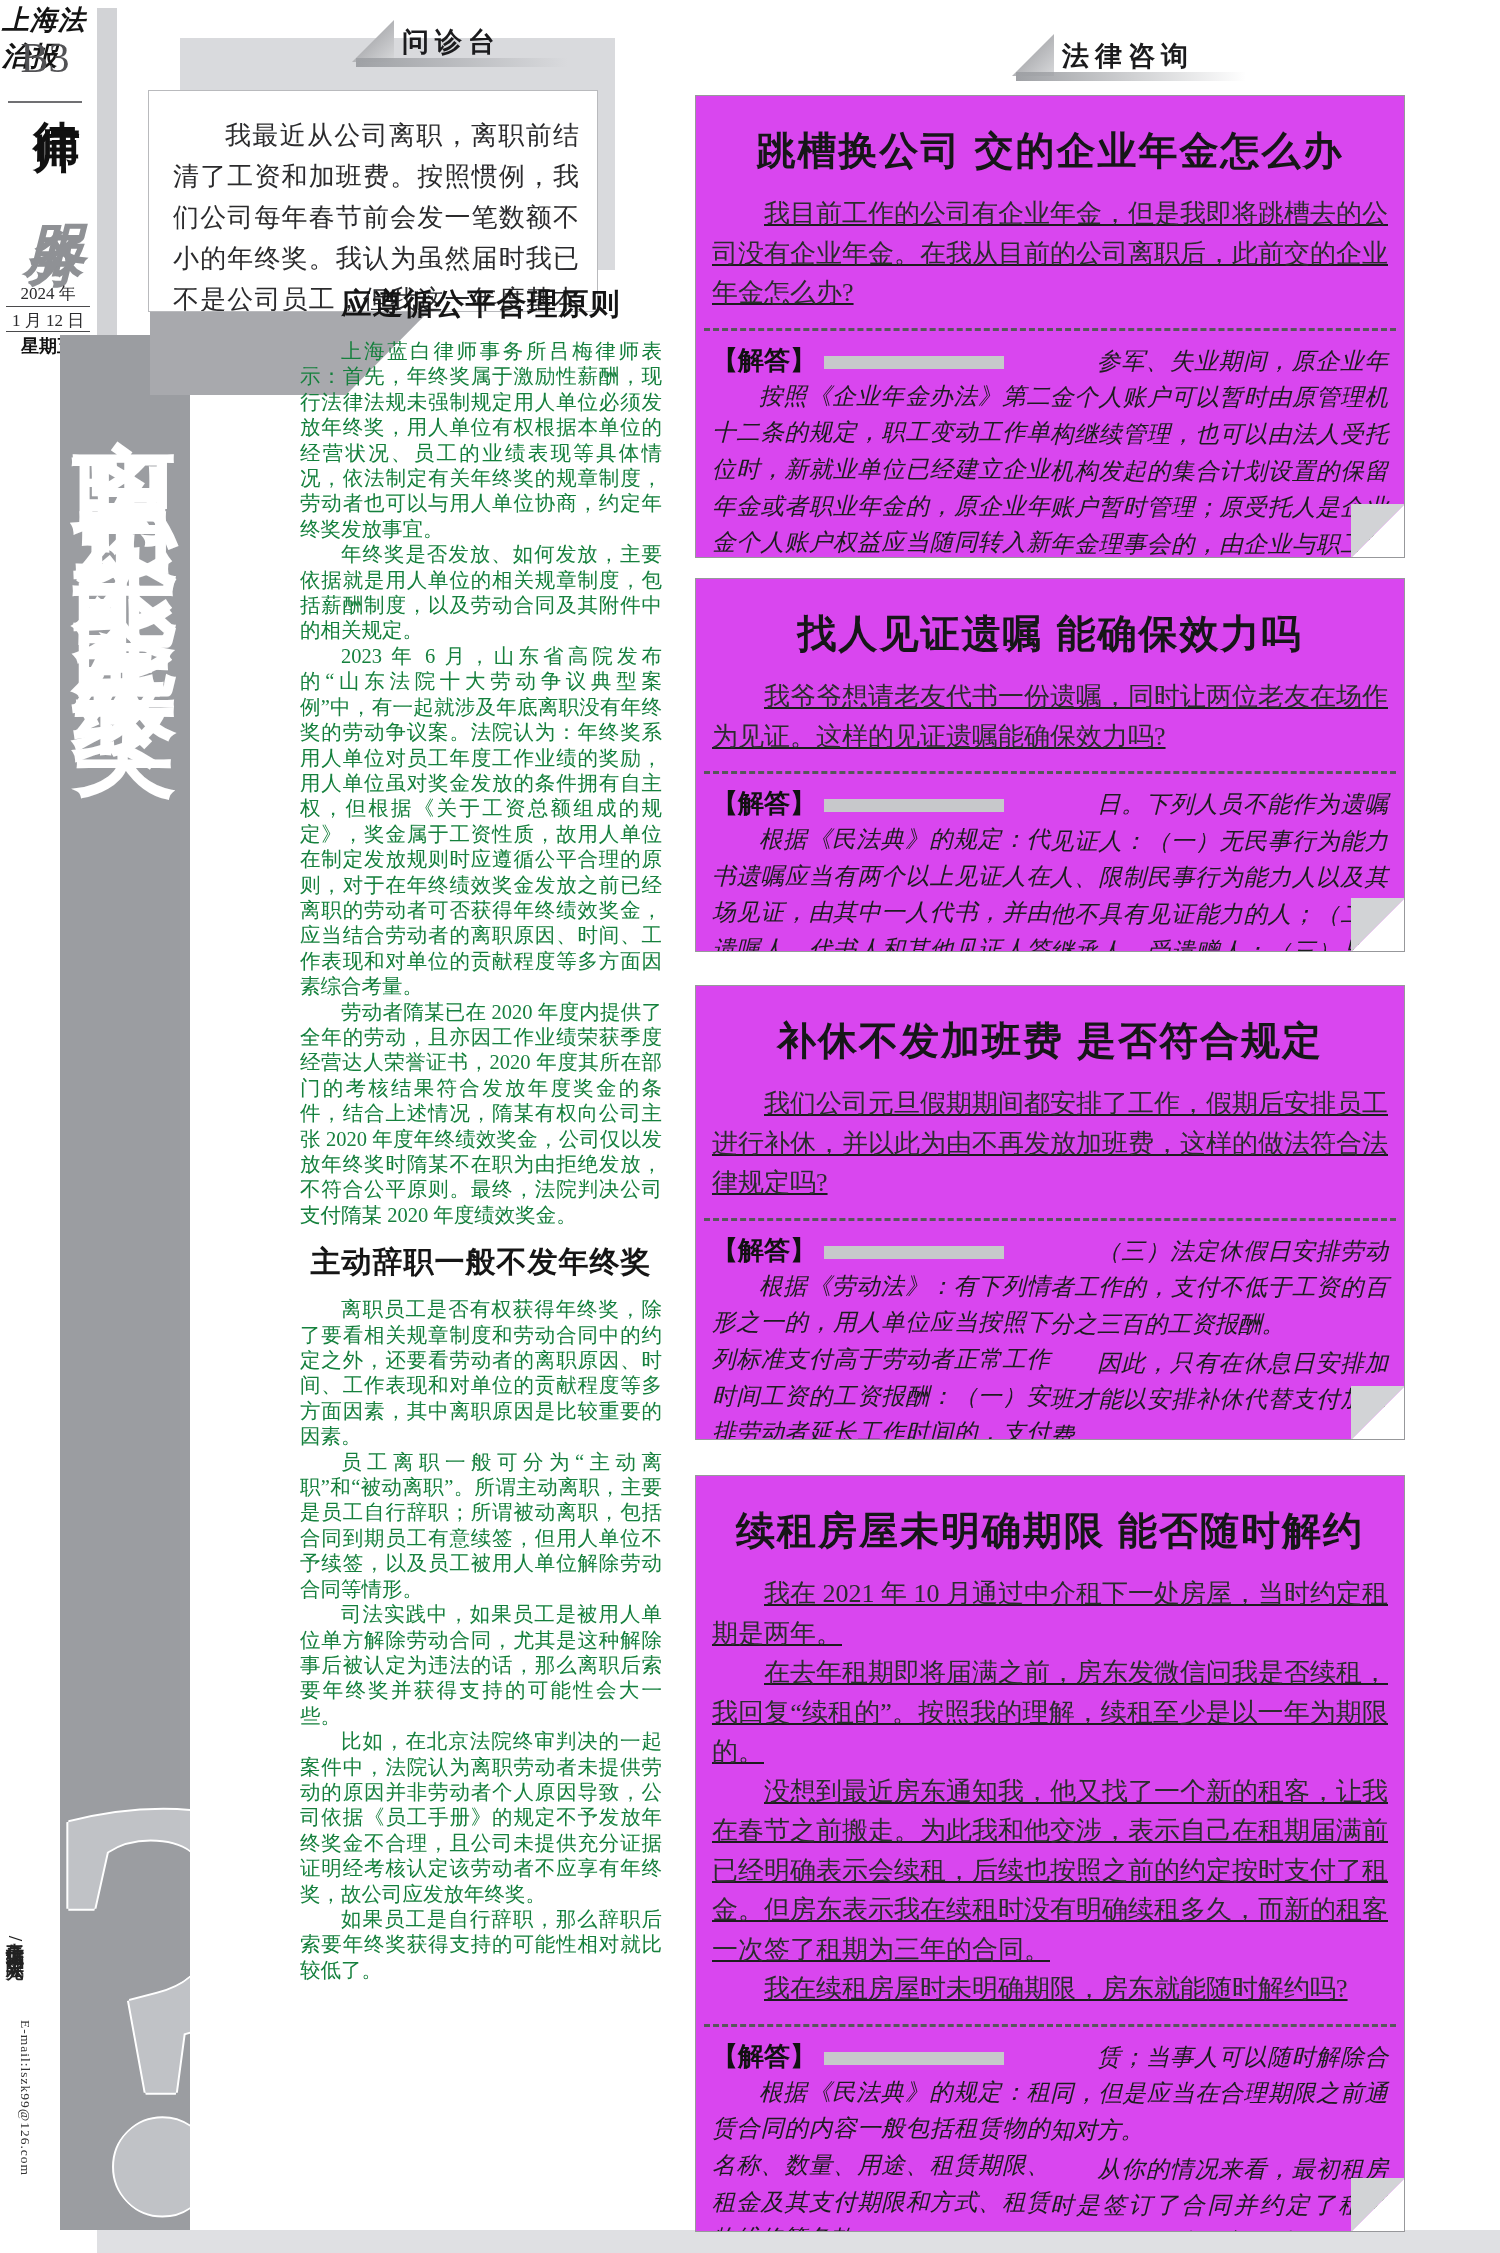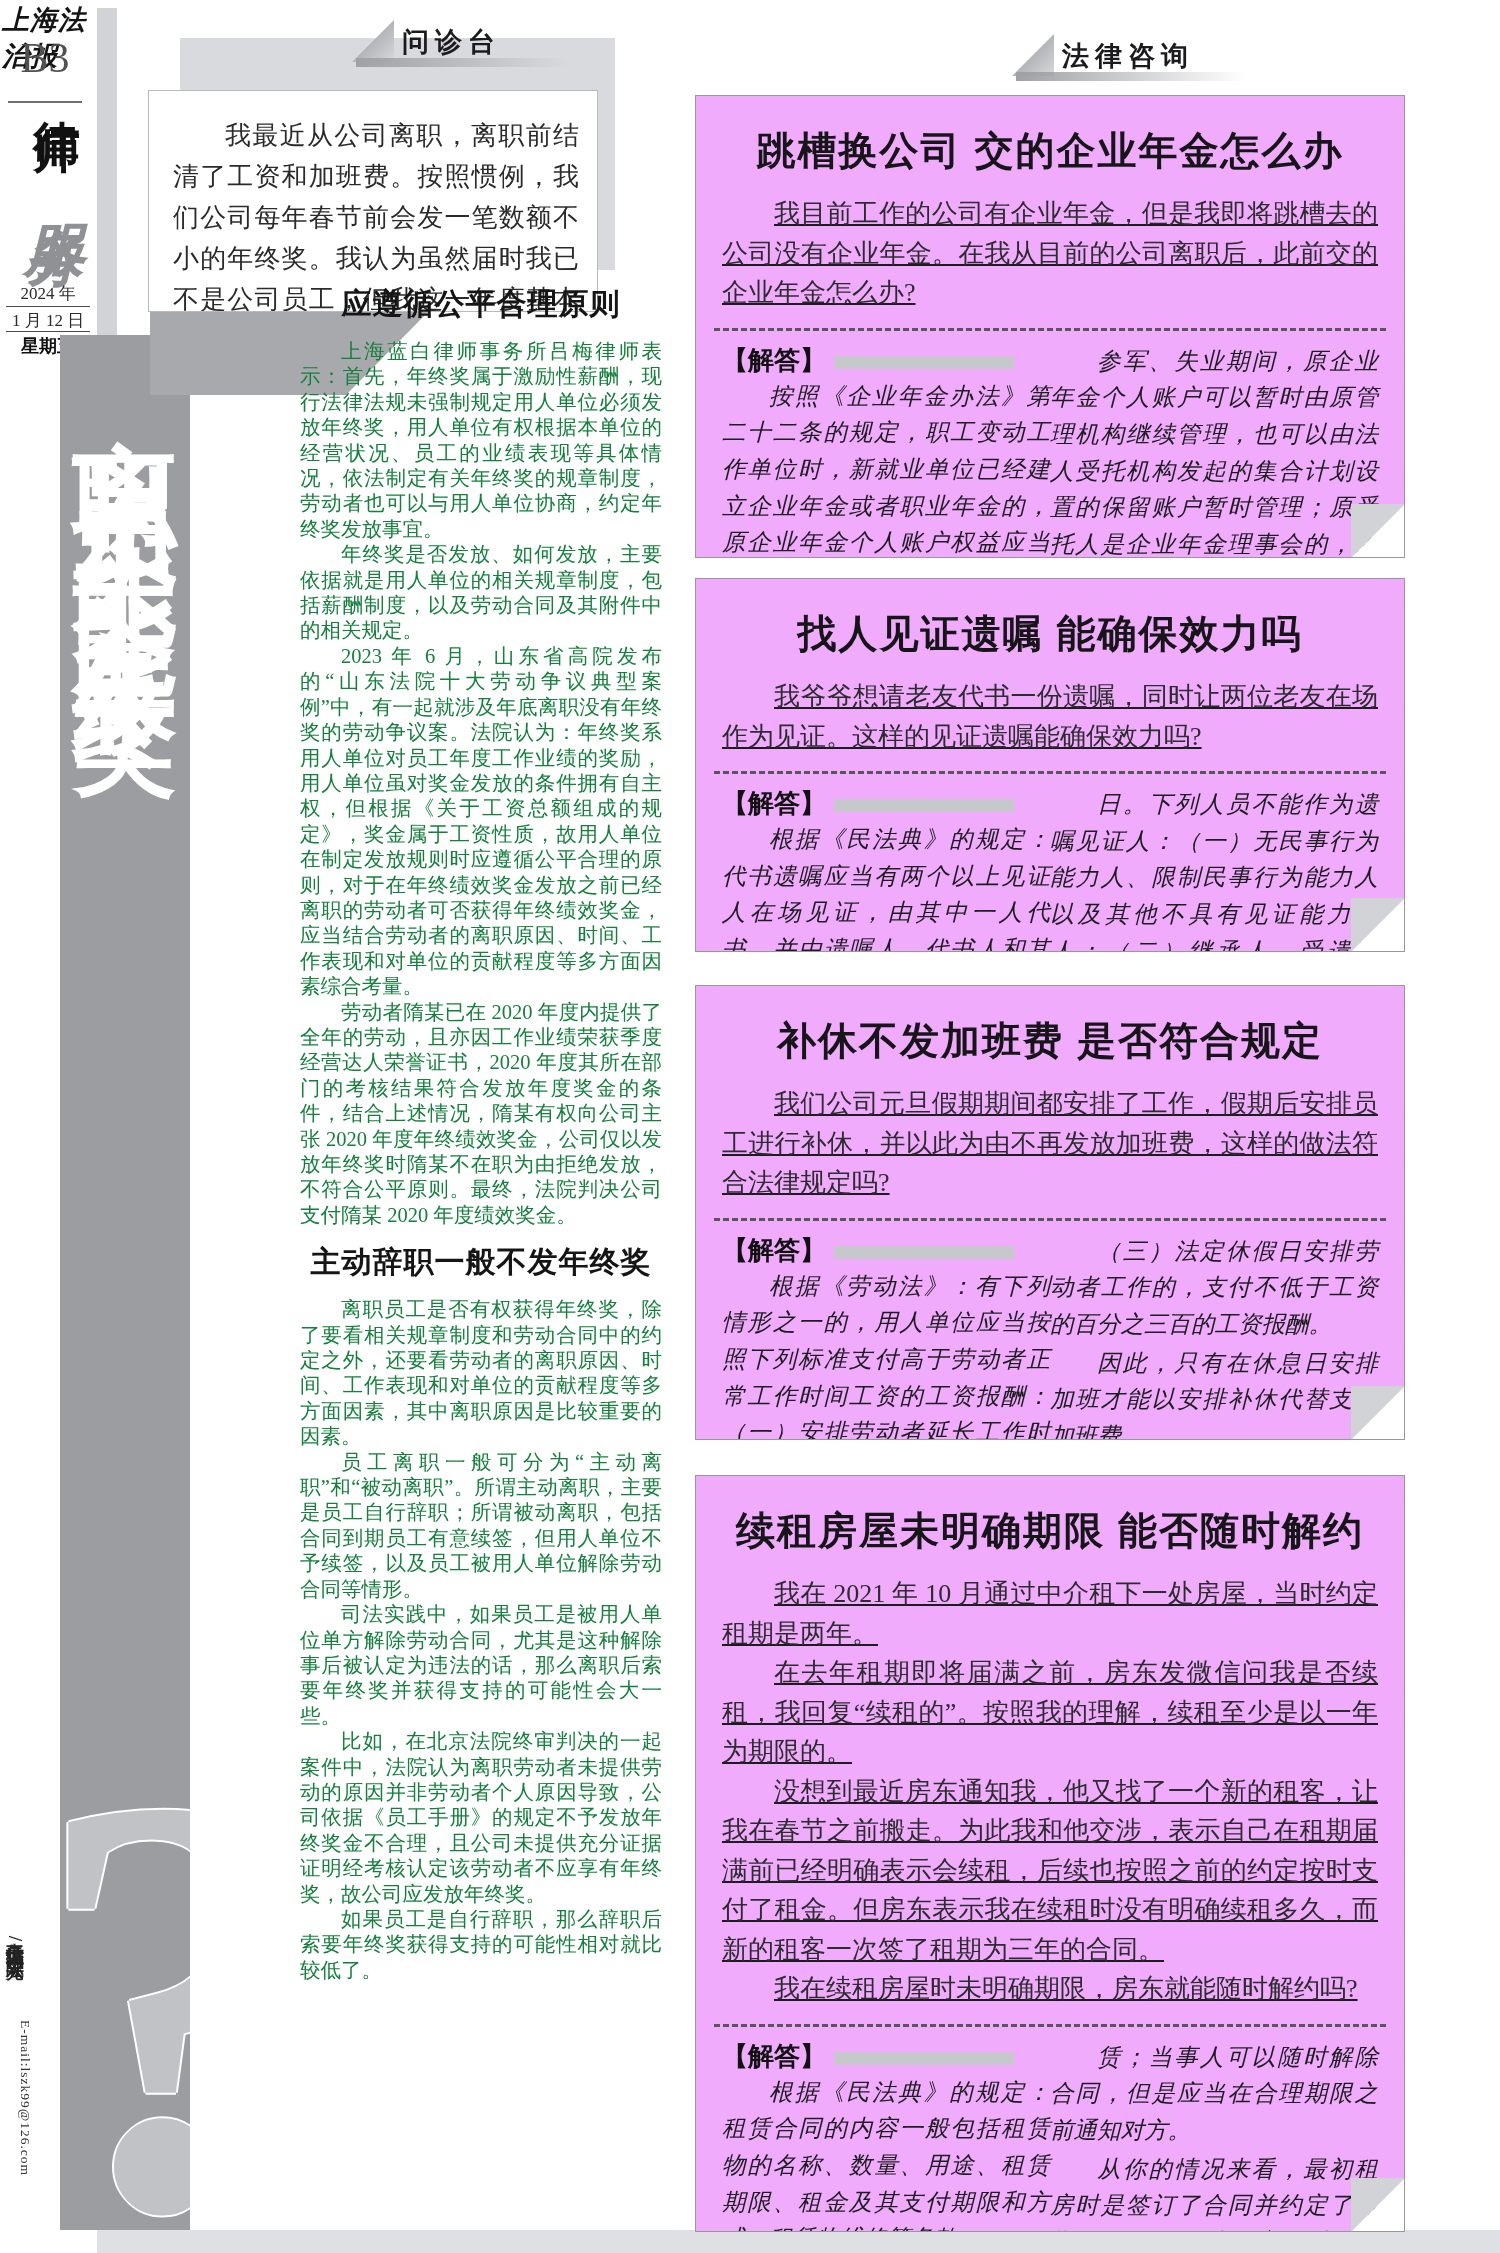--- a/index.html
+++ b/index.html
@@ -57,21 +57,21 @@
   #law-label{left:1062px;top:38px;}
   #law-bar{left:1016px;top:72px;width:230px;}
 
   
   .main-article{left:300px;top:270px;width:362px;height:1962px;overflow:hidden;}
   .main-article h2{margin:14px 0 14px;text-align:center;font-family:"Liberation Sans",sans-serif;
         font-size:30px;color:#151515;letter-spacing:1px;}
   .main-article p{margin:0;font-size:20.5px;line-height:1.24;text-indent:2em;text-align:justify;color:#15803d;}
 
   
-  .qabox{background:#f0abfc;border:1px solid #97989b;box-sizing:border-box;padding:20px 26px;overflow:hidden;}
+  .qabox{background:#d946ef;border:1px solid #97989b;box-sizing:border-box;padding:20px 16px;overflow:hidden;}
   #qabox0{left:695px;top:95px;width:710px;height:463px;}
   #qabox1{left:695px;top:578px;width:710px;height:374px;}
   #qabox2{left:695px;top:985px;width:710px;height:455px;}
   #qabox3{left:695px;top:1475px;width:710px;height:757px;}
   .qabox h1{margin:8px 0 0;text-align:center;font-family:"Liberation Sans",sans-serif;
         font-size:39px;color:#161618;letter-spacing:2px;}
   .qa-q{margin-top:16px;text-decoration:underline;}
   .qa-q p{margin:0;font-size:26px;line-height:1.52;color:#2c2c2e;text-indent:2em;text-align:justify;}
   .qa-dash{border-bottom:3px dashed #57575a;margin:15px -8px 12px;}
   .qa-cols{display:flex;margin-top:4px;}

